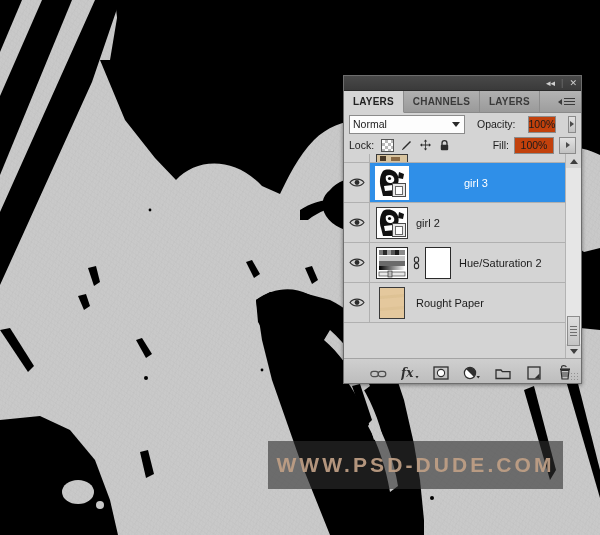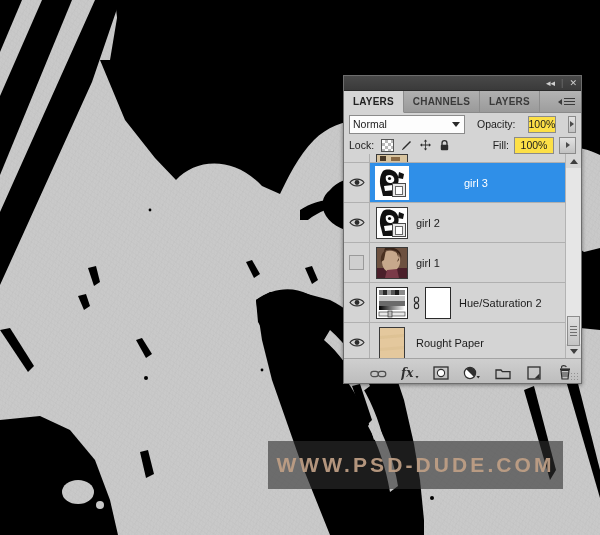--- a/index.html
+++ b/index.html
@@ -159,21 +159,21 @@
     cursor: pointer;
   }
   .combo .caret {
     position:absolute; right:4px; top:50%; margin-top:-2px;
     width:0;height:0;border-left:4px solid transparent;border-right:4px solid transparent;
     border-top:5px solid #2a2a2a;
   }
   .lbl { font-size: 10.5px; color: #1b1b1b; white-space: nowrap; }
   .numbox {
     width: 38px; height: 15px;
-    background: #fde047; border: 1px solid #8b8b8b;
+    background: #c2410c; border: 1px solid #8b8b8b;
     display: flex; align-items: center; justify-content: center;
     font-size: 10.5px; cursor: text;
   }
   .spinner {
     width: 15px; height: 15px;
     background: linear-gradient(180deg,#e2e2e2,#c2c2c2);
     border: 1px solid #8b8b8b;
     display: flex; align-items: center; justify-content: center;
     cursor: pointer;
   }
@@ -584,39 +584,20 @@
               <circle cx="12.5" cy="10.5" r="1.6" fill="#111"></circle>
               <path d="M7 18 L16 17 L18 22 L8 23 Z" fill="#fff"></path>
               <path d="M22 4 L27 6 L26 11 L21 10 Z" fill="#111"></path>
             </svg>
             <span class="mini-mask"></span>
           </div>
         </div>
         <span class="layer-name">girl 2</span>
       </div>
 
-      <div class="layer-row">
-        <div class="eye-cell">
-          <span class="eye-empty"></span>
-        </div>
-        <div class="thumb-cell">
-          <div class="thumb">
-            <svg width="30" height="30" viewBox="0 0 30 30">
-              <rect width="30" height="30" fill="#6d5140"></rect>
-              <rect y="20" width="30" height="10" fill="#4a1f2a"></rect>
-              <path d="M8 4 C14 1 22 4 23 11 C24 18 20 23 15 24 C9 25 5 20 5 13 C5 9 6 6 8 4 Z" fill="#c7a88c"></path>
-              <path d="M7 3 C13 0 23 3 24 10 C25 7 23 2 17 0 L8 0 Z" fill="#3a2418"></path>
-              <path d="M4 14 C3 9 5 4 9 2 L7 12 Z" fill="#4a3020"></path>
-              <path d="M20 14 C22 10 22 5 19 2 L22 12 Z" fill="#4a3020"></path>
-              <path d="M10 22 L20 21 L22 30 L8 30 Z" fill="#7a3a48"></path>
-            </svg>
-          </div>
-        </div>
-        <span class="layer-name">girl 1</span>
-      </div>
 
       <div class="layer-row">
         <div class="eye-cell">
           <span class="eye">
             <svg width="16" height="11" viewBox="0 0 16 11">
               <path d="M1 5.5 C4 1 12 1 15 5.5 C12 10 4 10 1 5.5 Z" fill="none" stroke="#2b2b2b" stroke-width="1.1"></path>
               <circle cx="8" cy="5.5" r="2.4" fill="#2b2b2b"></circle>
             </svg>
           </span>
         </div>

